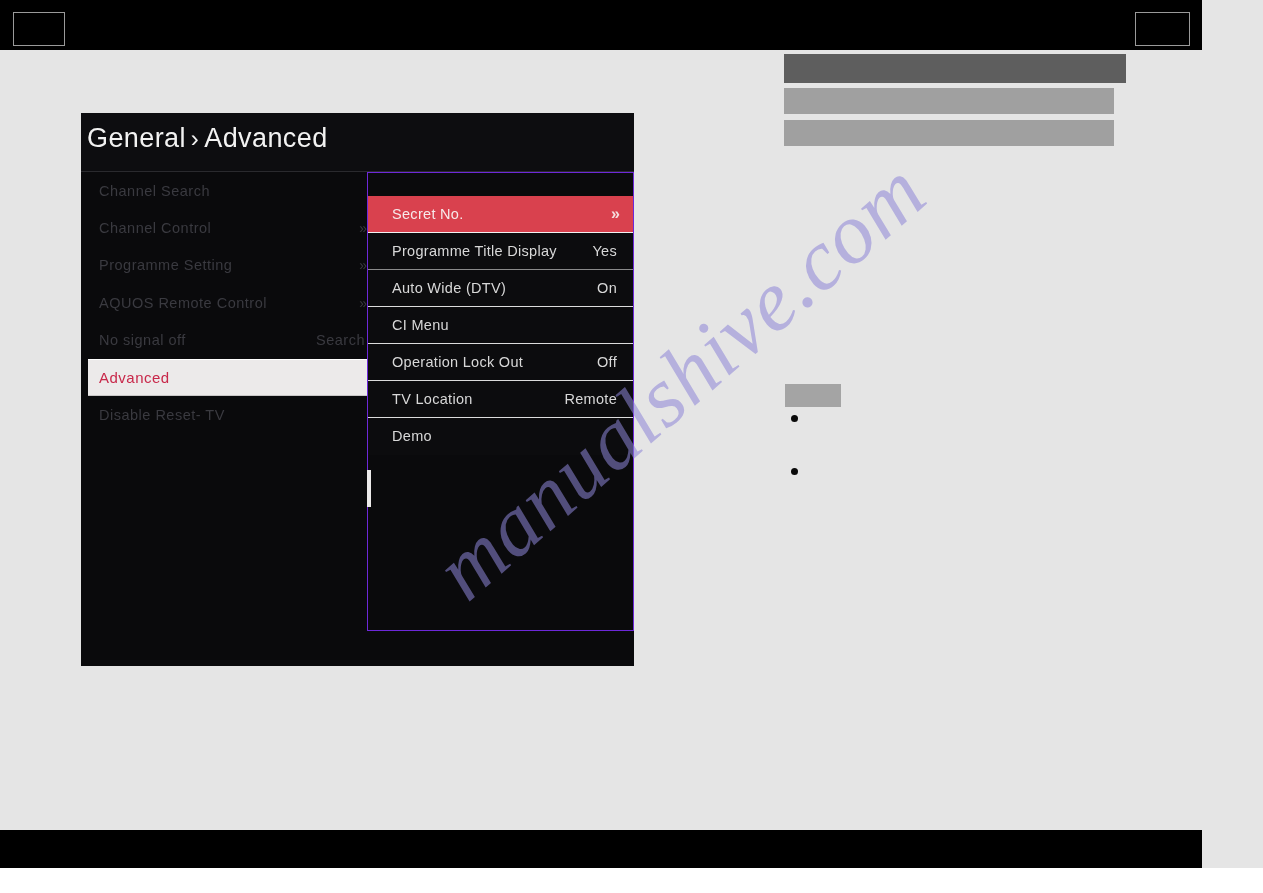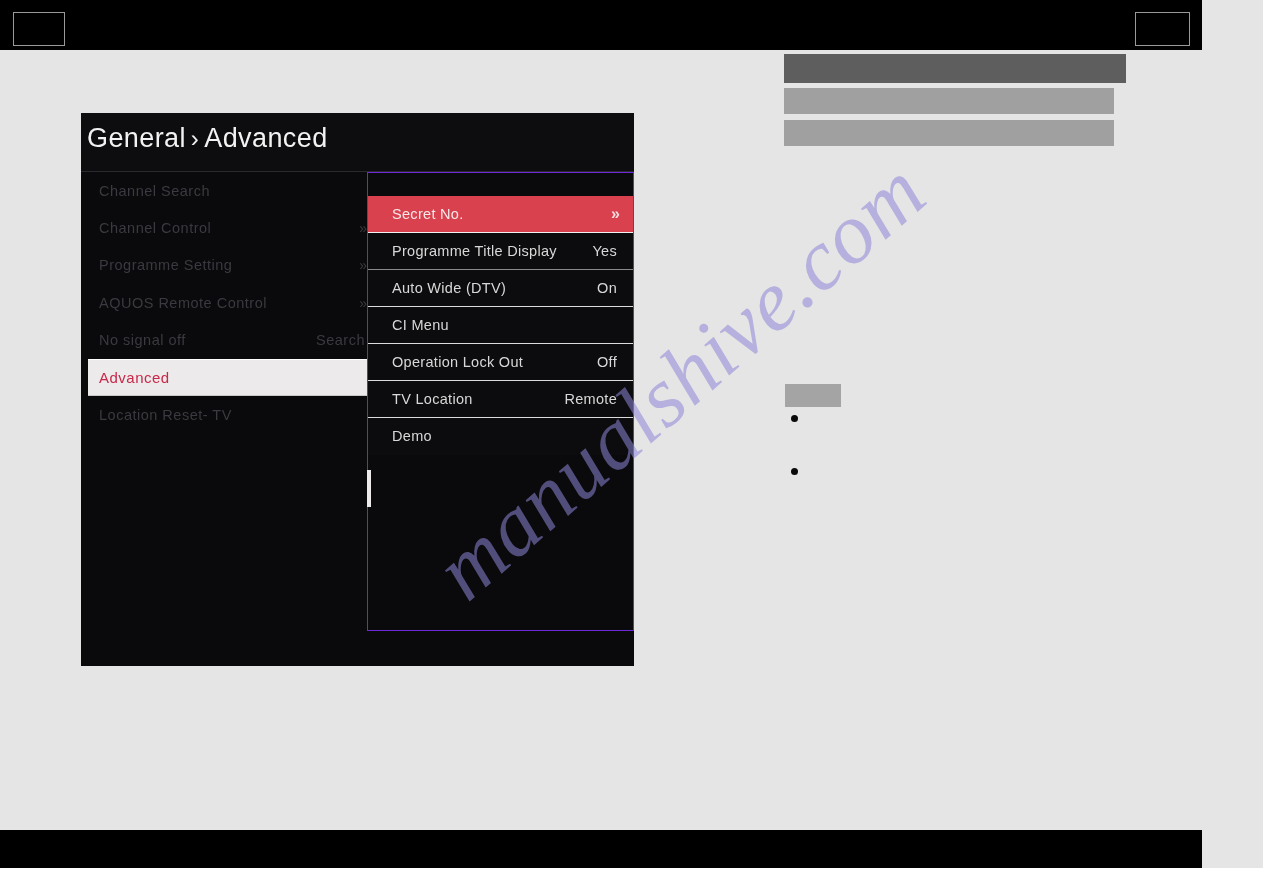--- a/index.html
+++ b/index.html
@@ -321,21 +321,21 @@
         <span class="lm-arrow"></span>
       </div>
 
       <div class="lm-row active">
         <span class="lm-label">Advanced</span>
         <span class="lm-value"></span>
         <span class="lm-arrow"></span>
       </div>
 
       <div class="lm-row">
-        <span class="lm-label">Location Reset- TV</span>
+        <span class="lm-label">Disable Reset- TV</span>
         <span class="lm-value"></span>
         <span class="lm-arrow"></span>
       </div>
 
     </div>
 
     <div id="active-sliver"></div>
 
     <div id="submenu">
       <div id="submenu-inner">

